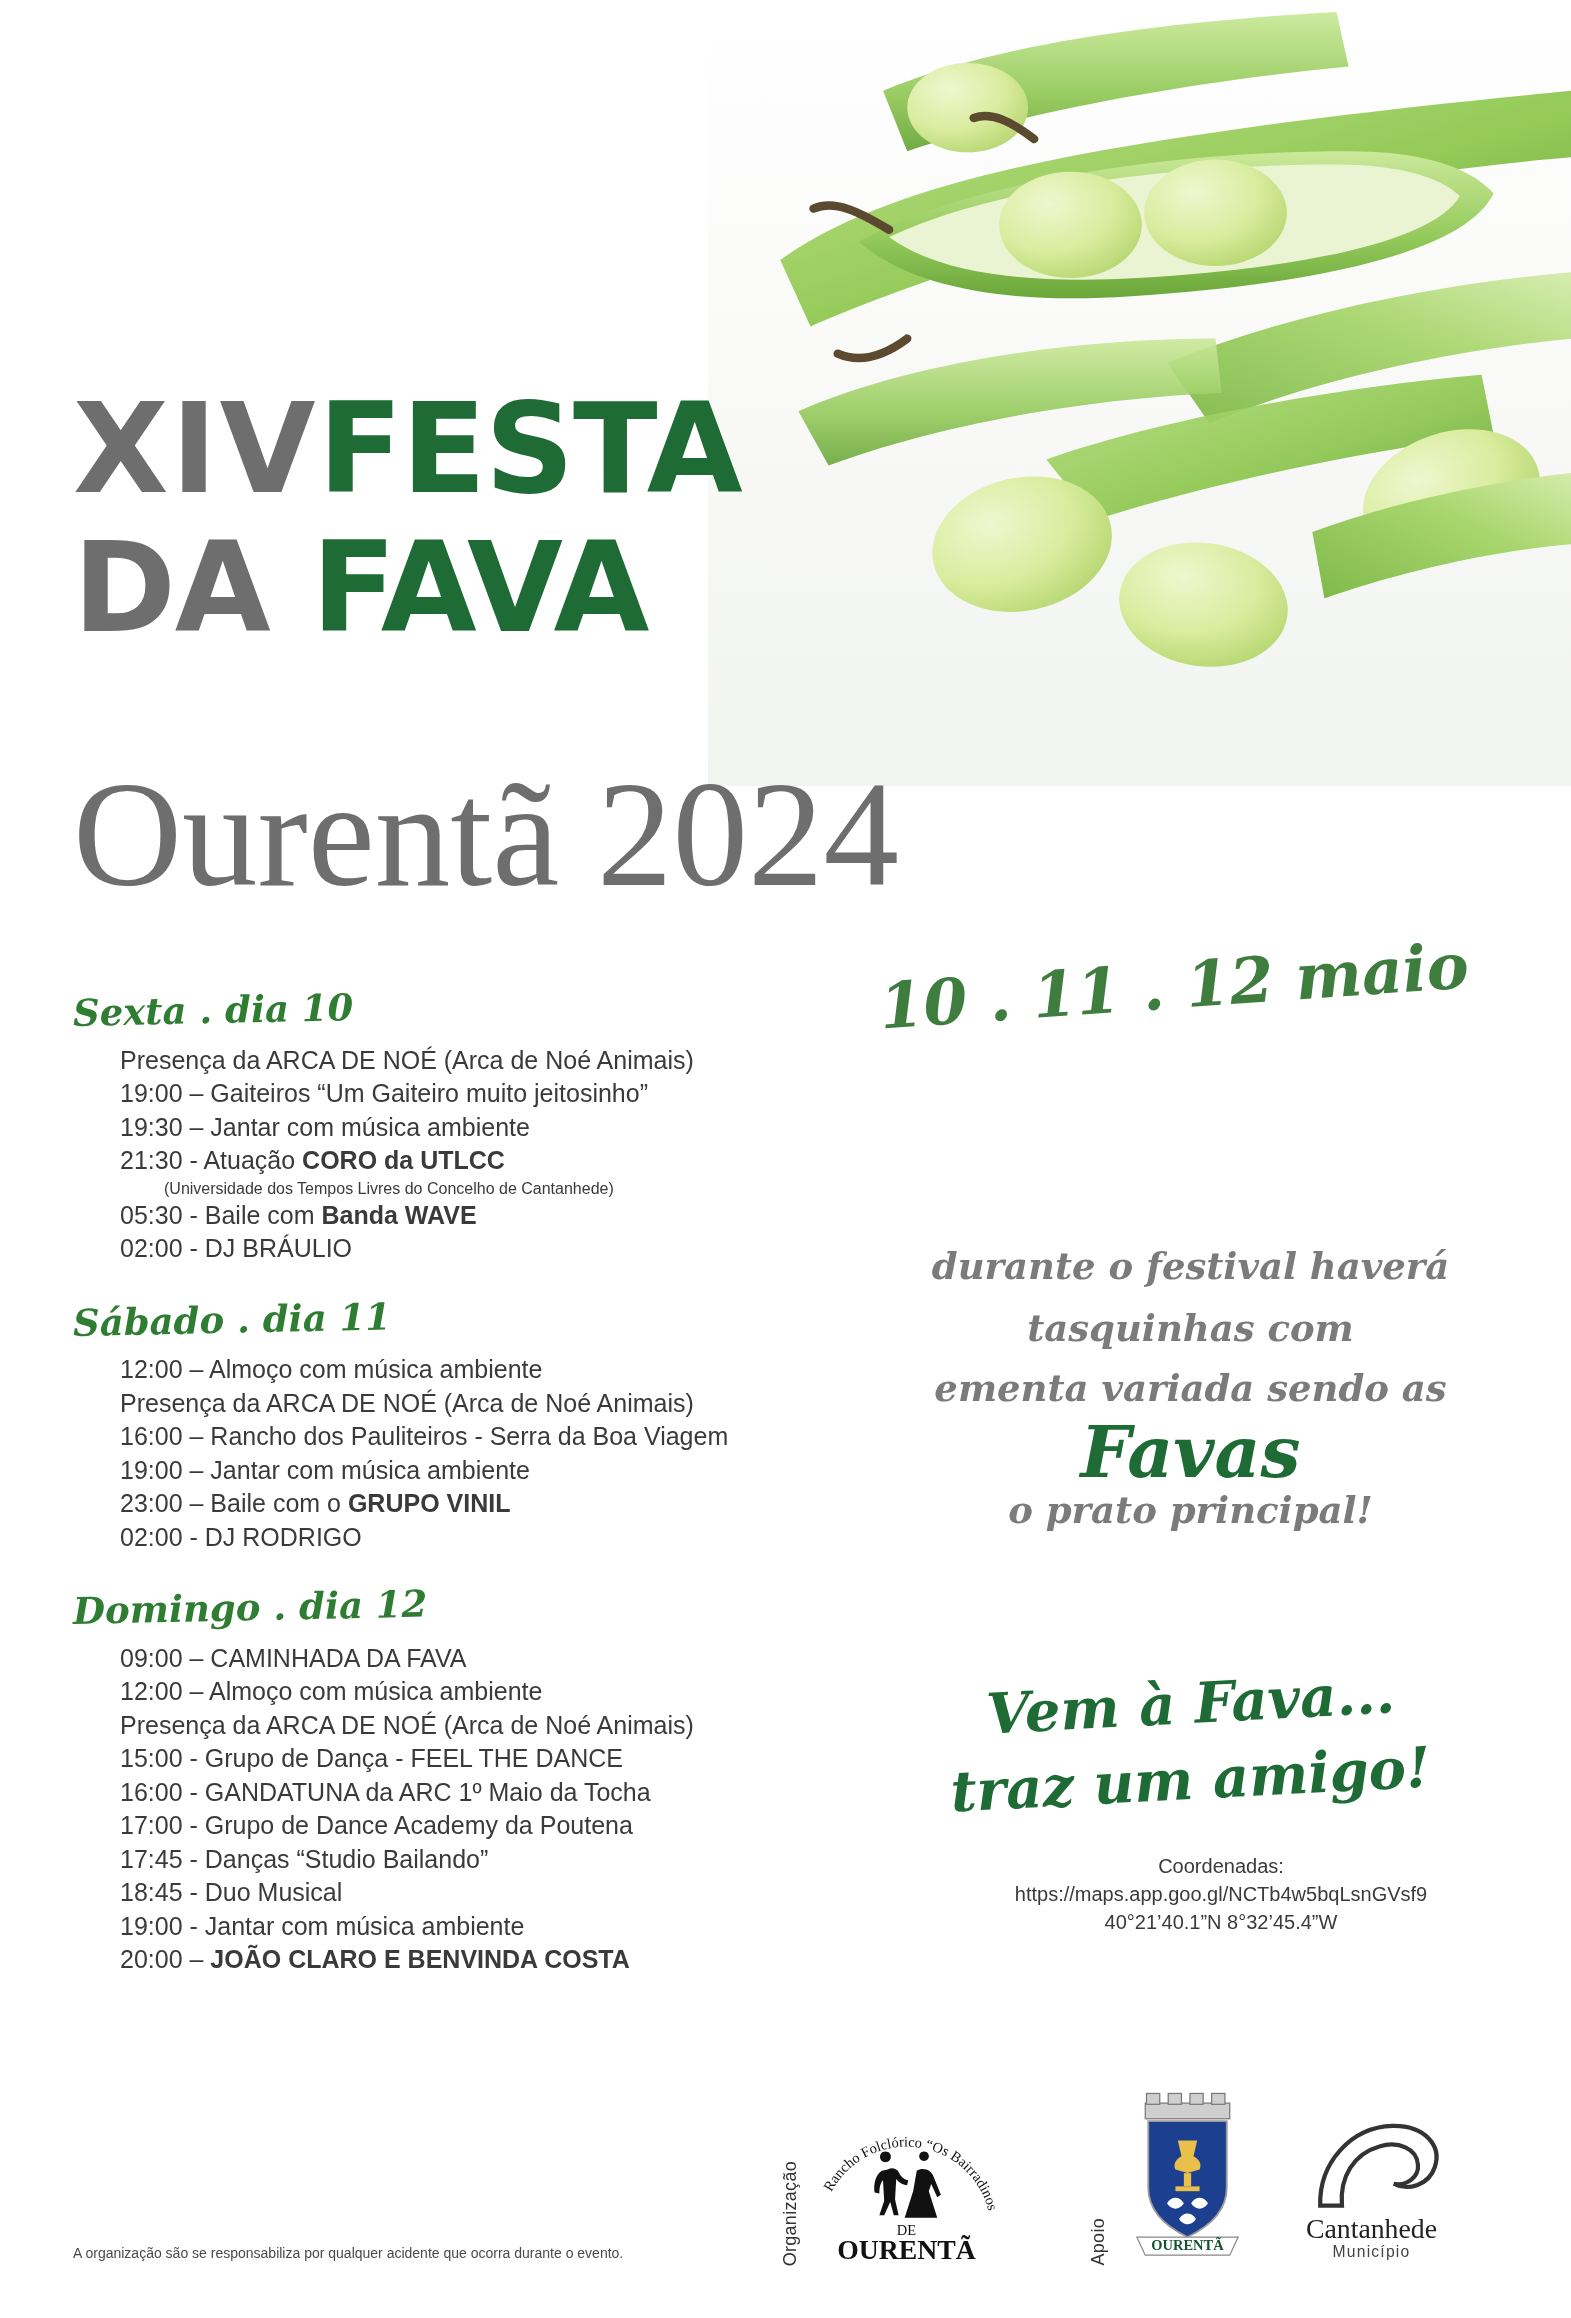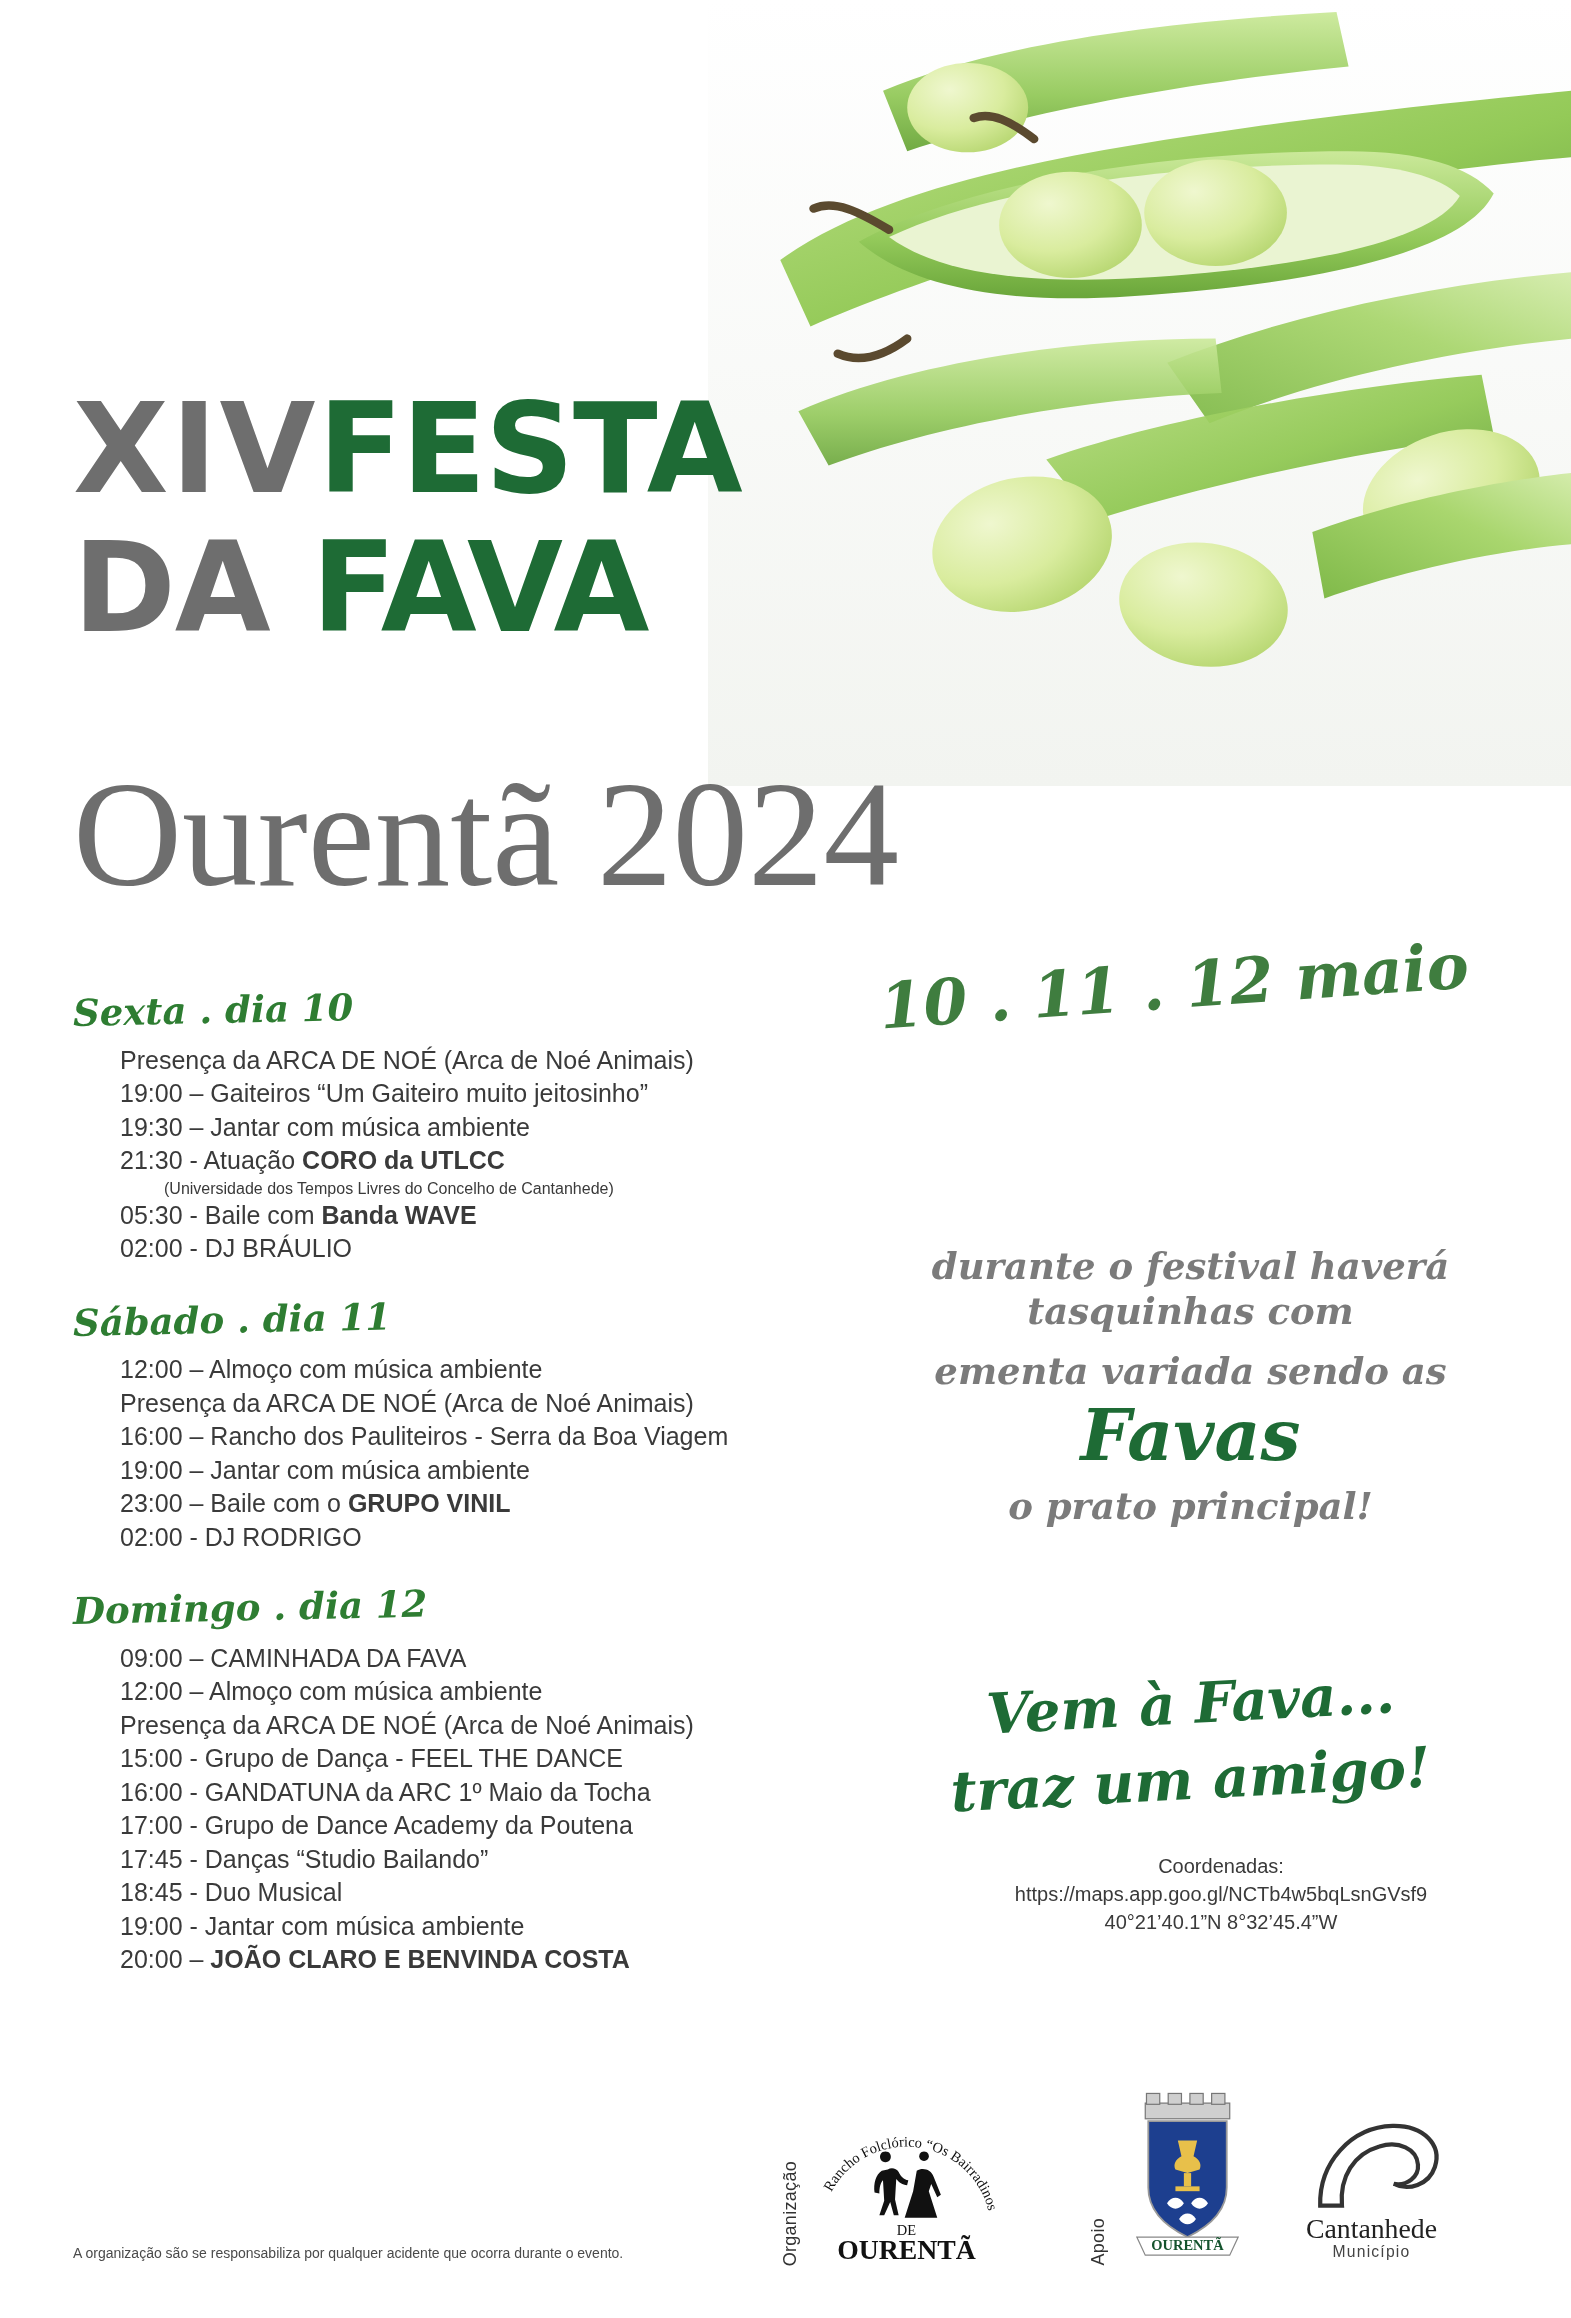--- a/index.html
+++ b/index.html
@@ -119,29 +119,29 @@
     left: 870px;
     top: 1245px;
     width: 641px;
     text-align: center;
     font-family: "DejaVu Serif", serif;
     font-style: italic;
     font-weight: bold;
     color: #7b7b7b;
   }
   .tq-l1 { font-size: 37px; line-height: 1.18; }
-  .tq-l2 { font-size: 37px; line-height: 1.18; margin-top: 1px;}
+  .tq-l2 { font-size: 37px; line-height: 1.18; margin-top: 18px;}
   .tq-l3 { font-size: 37px; line-height: 1.18; margin-top: 17px;}
   .tq-favas {
     font-size: 71px;
     color: #1e6b35;
     line-height: 1.05;
     margin-top: 3.6px;
   }
-  .tq-l4 { font-size: 37px; line-height: 1.18; margin-top: 13px;}
+  .tq-l4 { font-size: 37px; line-height: 1.18; margin-top: 0;}
 
   .vem {
     position: absolute;
     left: 870px;
     top: 1668px;
     width: 641px;
     text-align: center;
     font-family: "DejaVu Serif", serif;
     font-style: italic;
     font-weight: bold;

